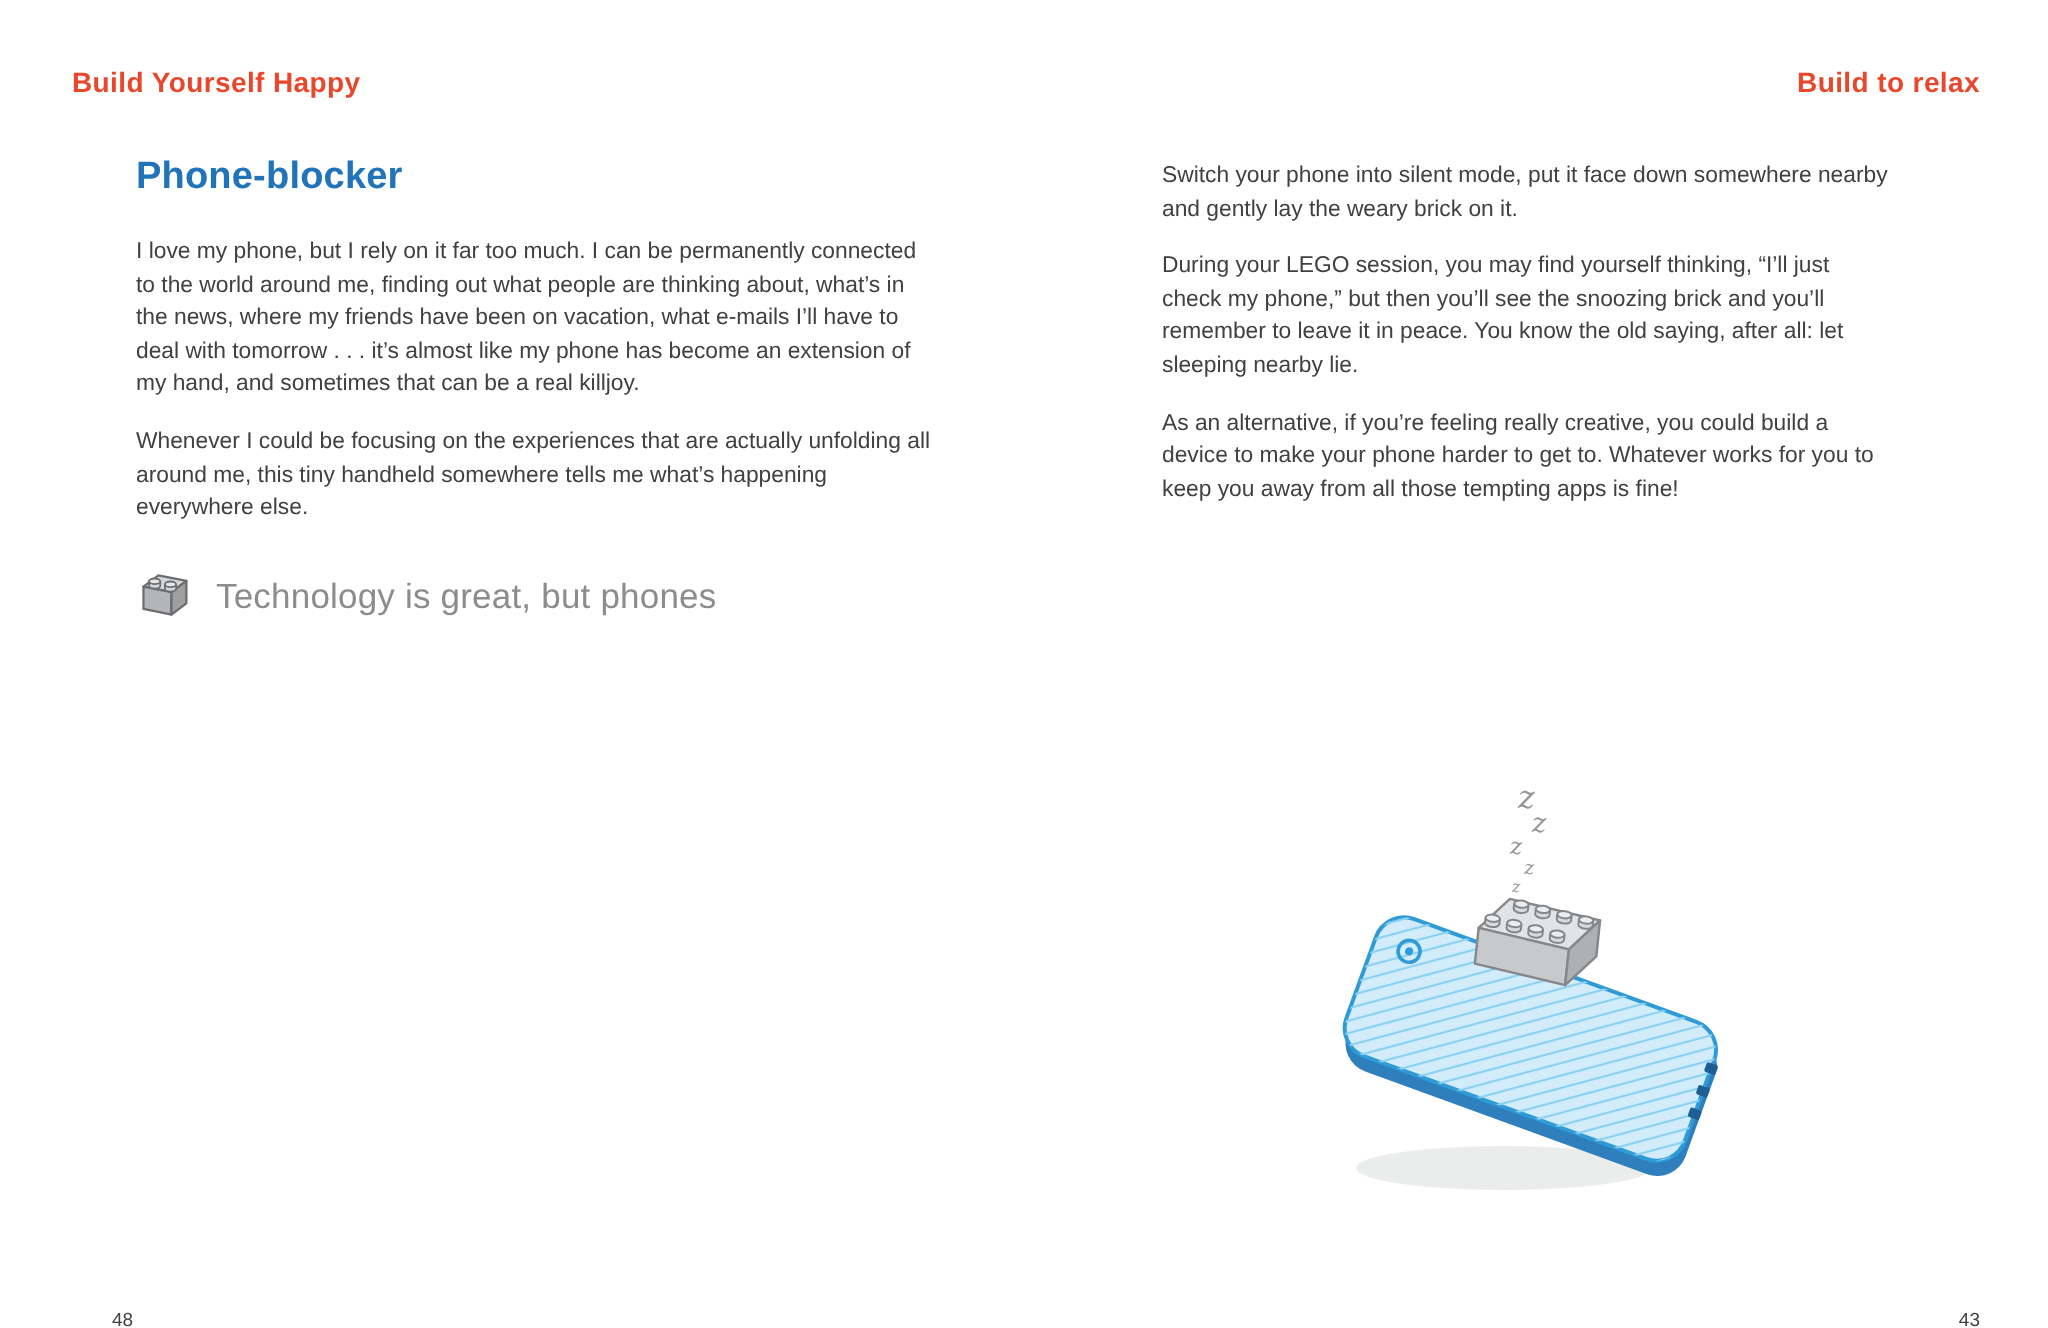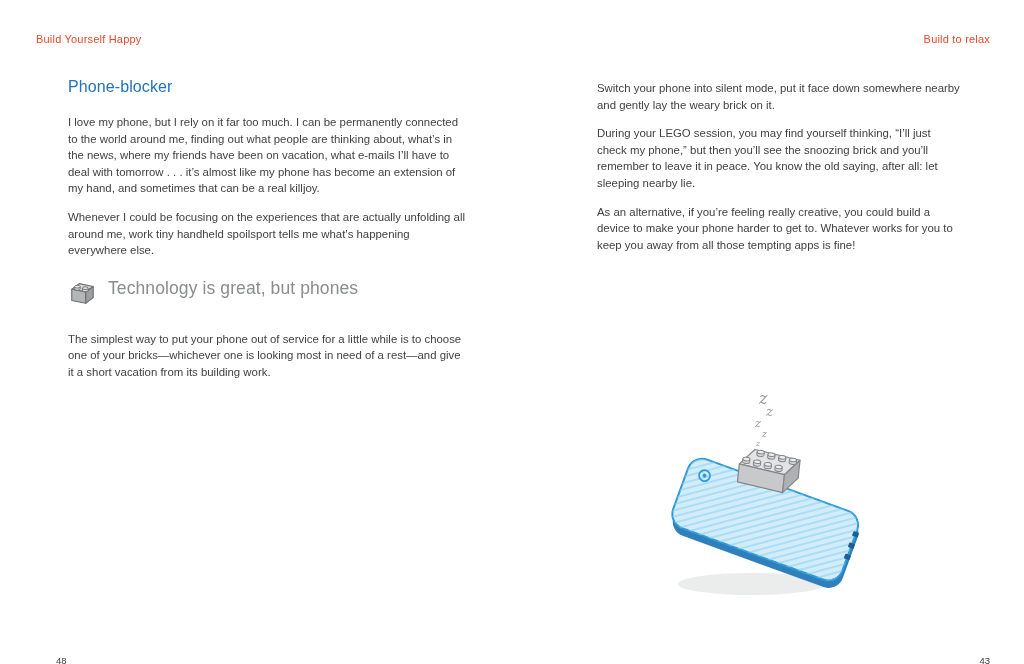--- a/index.html
+++ b/index.html
@@ -8,46 +8,46 @@
     position: relative;
     background: #ffffff;
     font-family: "Liberation Sans", sans-serif;
     color: #414042;
     overflow: hidden;
   }
   .spread { position: absolute; inset: 0; background: #ffffff; }
 
   .running-head {
     position: absolute; top: 33px;
-    font-size: 11px; font-weight: normal; color: #e8472b;
+    font-size: 14px; font-weight: bold; color: #e8472b;
     letter-spacing: 0.2px;
   }
   .running-head.left  { left: 36px; }
   .running-head.right { right: 34px; text-align: center; }
 
   .page-number {
     position: absolute; top: 655px;
     font-size: 9.5px; font-weight: normal; color: #414042; margin-left: 20px;
   }
   .page-number.left  { left: 36px; }
   .page-number.right { right: 34px; }
 
   .col-left  { position: absolute; left: 68px;  top: 78px; width: 398px; }
-  .col-right { position: absolute; left: 597px; top: 80px; width: 364px; }
+  .col-right { position: absolute; left: 581px; top: 80px; width: 364px; }
 
   .page-title {
-    font-size: 16px; font-weight: normal; color: #2173ba;
+    font-size: 19px; font-weight: bold; color: #2173ba;
     letter-spacing: 0.1px; margin-bottom: 18px;
   }
   .body-par {
     font-size: 11.4px; line-height: 16.6px; color: #414042;
     margin-bottom: 12px;
   }
   .pullquote {
-    display: flex; align-items: flex-start; gap: 12px;
+    display: flex; align-items: center; gap: 12px;
     margin: 18px 0 20px 0;
   }
   .pullquote .icon-wrap { flex: none; width: 28px; padding-top: 2px; }
   .pullquote .quote-text {
     font-size: 17.5px; line-height: 23px; color: #8a8c8e;
     letter-spacing: 0.1px;
   }
 
   .illustration {
     position: absolute; left: 640px; top: 388px;
@@ -59,40 +59,39 @@
 
 <div class="spread">
 
   <div class="running-head left">Build Yourself Happy</div>
   <div class="running-head right">Build to relax</div>
 
   <div class="col-left">
     <h1 class="page-title">Phone-blocker</h1>
 
     <p class="body-par">I love my phone, but I rely on it far too much. I can be permanently connected to the world around me, finding out what people are thinking about, what’s in the news, where my friends have been on vacation, what e-mails I’ll have to deal with tomorrow . . . it’s almost like my phone has become an extension of my hand, and sometimes that can be a real killjoy.</p>
-    <p class="body-par">Whenever I could be focusing on the experiences that are actually unfolding all around me, work tiny handheld spoilsport tells me what’s happening everywhere else.</p>
+    <p class="body-par">Whenever I could be focusing on the experiences that are actually unfolding all around me, this tiny handheld somewhere tells me what’s happening everywhere else.</p>
 
     <div class="pullquote">
       <span class="icon-wrap">
         <svg viewBox="0 0 30 30" width="28" height="28" aria-hidden="true">
           <polygon points="4,11 12,5 27,8 19,14" fill="#d7d8d9" stroke="#6d6e70" stroke-width="1.2" stroke-linejoin="round"></polygon>
           <polygon points="4,11 19,14 19,26 4,23" fill="#b3b5b7" stroke="#6d6e70" stroke-width="1.2" stroke-linejoin="round"></polygon>
           <polygon points="19,14 27,8 27,20 19,26" fill="#9d9fa1" stroke="#6d6e70" stroke-width="1.2" stroke-linejoin="round"></polygon>
           <path d="M7,8.2 v2.4 a3,1.5 0 0 0 6,0 v-2.4" fill="#d7d8d9" stroke="#6d6e70" stroke-width="1"></path>
           <ellipse cx="10" cy="8.2" rx="3" ry="1.5" fill="#e6e7e8" stroke="#6d6e70" stroke-width="1"></ellipse>
           <path d="M15.5,9.8 v2.4 a3,1.5 0 0 0 6,0 v-2.4" fill="#d7d8d9" stroke="#6d6e70" stroke-width="1"></path>
           <ellipse cx="18.5" cy="9.8" rx="3" ry="1.5" fill="#e6e7e8" stroke="#6d6e70" stroke-width="1"></ellipse>
         </svg>
       </span>
       <div class="quote-text">
         <span>Technology is great, but phones</span><br>
       </div>
     </div>
 
-    <p class="body-par">The simplest way to put your phone out of service for a little while is to choose one of your bricks—whichever one is looking most in need of a rest—and give it a short vacation from its building work.</p>
   </div>
 
   <div class="col-right">
     <p class="body-par">Switch your phone into silent mode, put it face down somewhere nearby and gently lay the weary brick on it.</p>
     <p class="body-par">During your LEGO session, you may find yourself thinking, “I’ll just check my phone,” but then you’ll see the snoozing brick and you’ll remember to leave it in peace. You know the old saying, after all: let sleeping nearby lie.</p>
     <p class="body-par">As an alternative, if you’re feeling really creative, you could build a device to make your phone harder to get to. Whatever works for you to keep you away from all those tempting apps is fine!</p>
   </div>
 
   <div class="illustration">
     <svg viewBox="0 0 270 220" width="270" height="220" aria-hidden="true">

